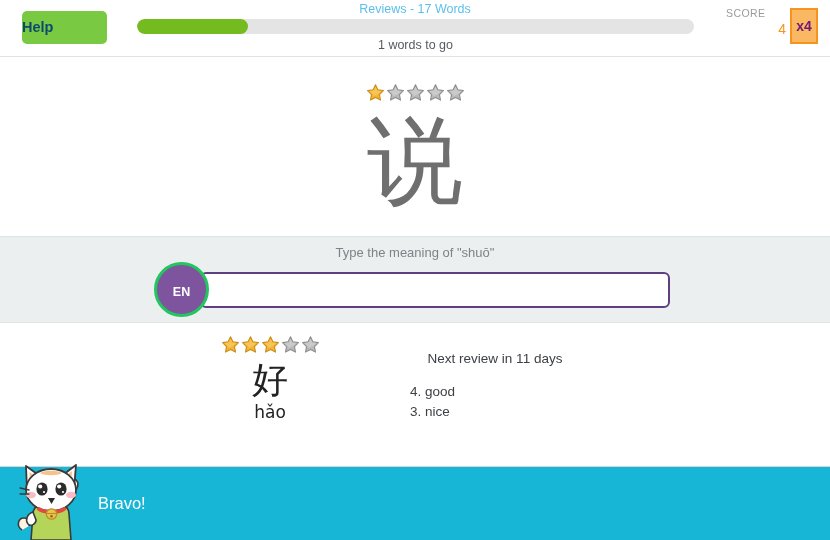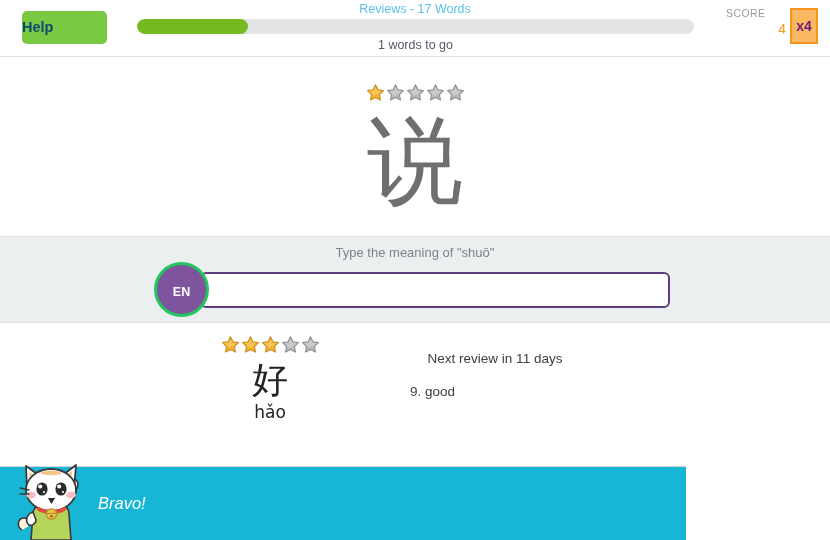--- a/index.html
+++ b/index.html
@@ -268,24 +268,23 @@
     font-size: 13.5px;
   }
   .meaning-list li {
     line-height: 19.5px;
   }
 
   
   .feedback-bar {
     position: absolute;
     left: 0; bottom: 0;
-    width: 686px; height: 74px;
+    width: 830px; height: 74px;
     background: #17b6d6;
     border-top: 1px solid #d6d6d6;
-    font-style: italic;
   }
   .feedback-text {
     position: absolute;
     left: 98px; top: 27px;
     color: #ffffff;
     font-size: 16.5px;
   }
   .mascot {
     position: absolute;
     left: 14px; bottom: 0px;
@@ -409,21 +408,22 @@
               <path d="M12 4.4 L14.2 9.4 L19.4 10.2 L15.8 13.6 L10 16.4 L7.4 13.4 L4.2 10.2 L9.8 9.4 Z" fill="#d9d9d9" opacity="0.55"></path>
             </svg></span>
         </div>
       <div class="prev-char">好</div>
       <div class="prev-pinyin">hǎo</div>
     </div>
 
     <div class="prev-meta-col">
       <div class="next-review">Next review in 11 days</div>
       <ul class="meaning-list" id="meaning-list">
-          <li>9. good</li>
+          <li>4. good</li>
+          <li>3. nice</li>
         </ul>
     </div>
   </div>
 
   <div class="feedback-bar">
     <span class="mascot">
       <svg width="76" height="84" viewBox="0 0 76 84">
 
         <path d="M8 74 C2 70 4 62 10 62 C15 62 17 66 15 70" fill="#fff4e3" stroke="#3a3a3a" stroke-width="1.6"></path>
 

